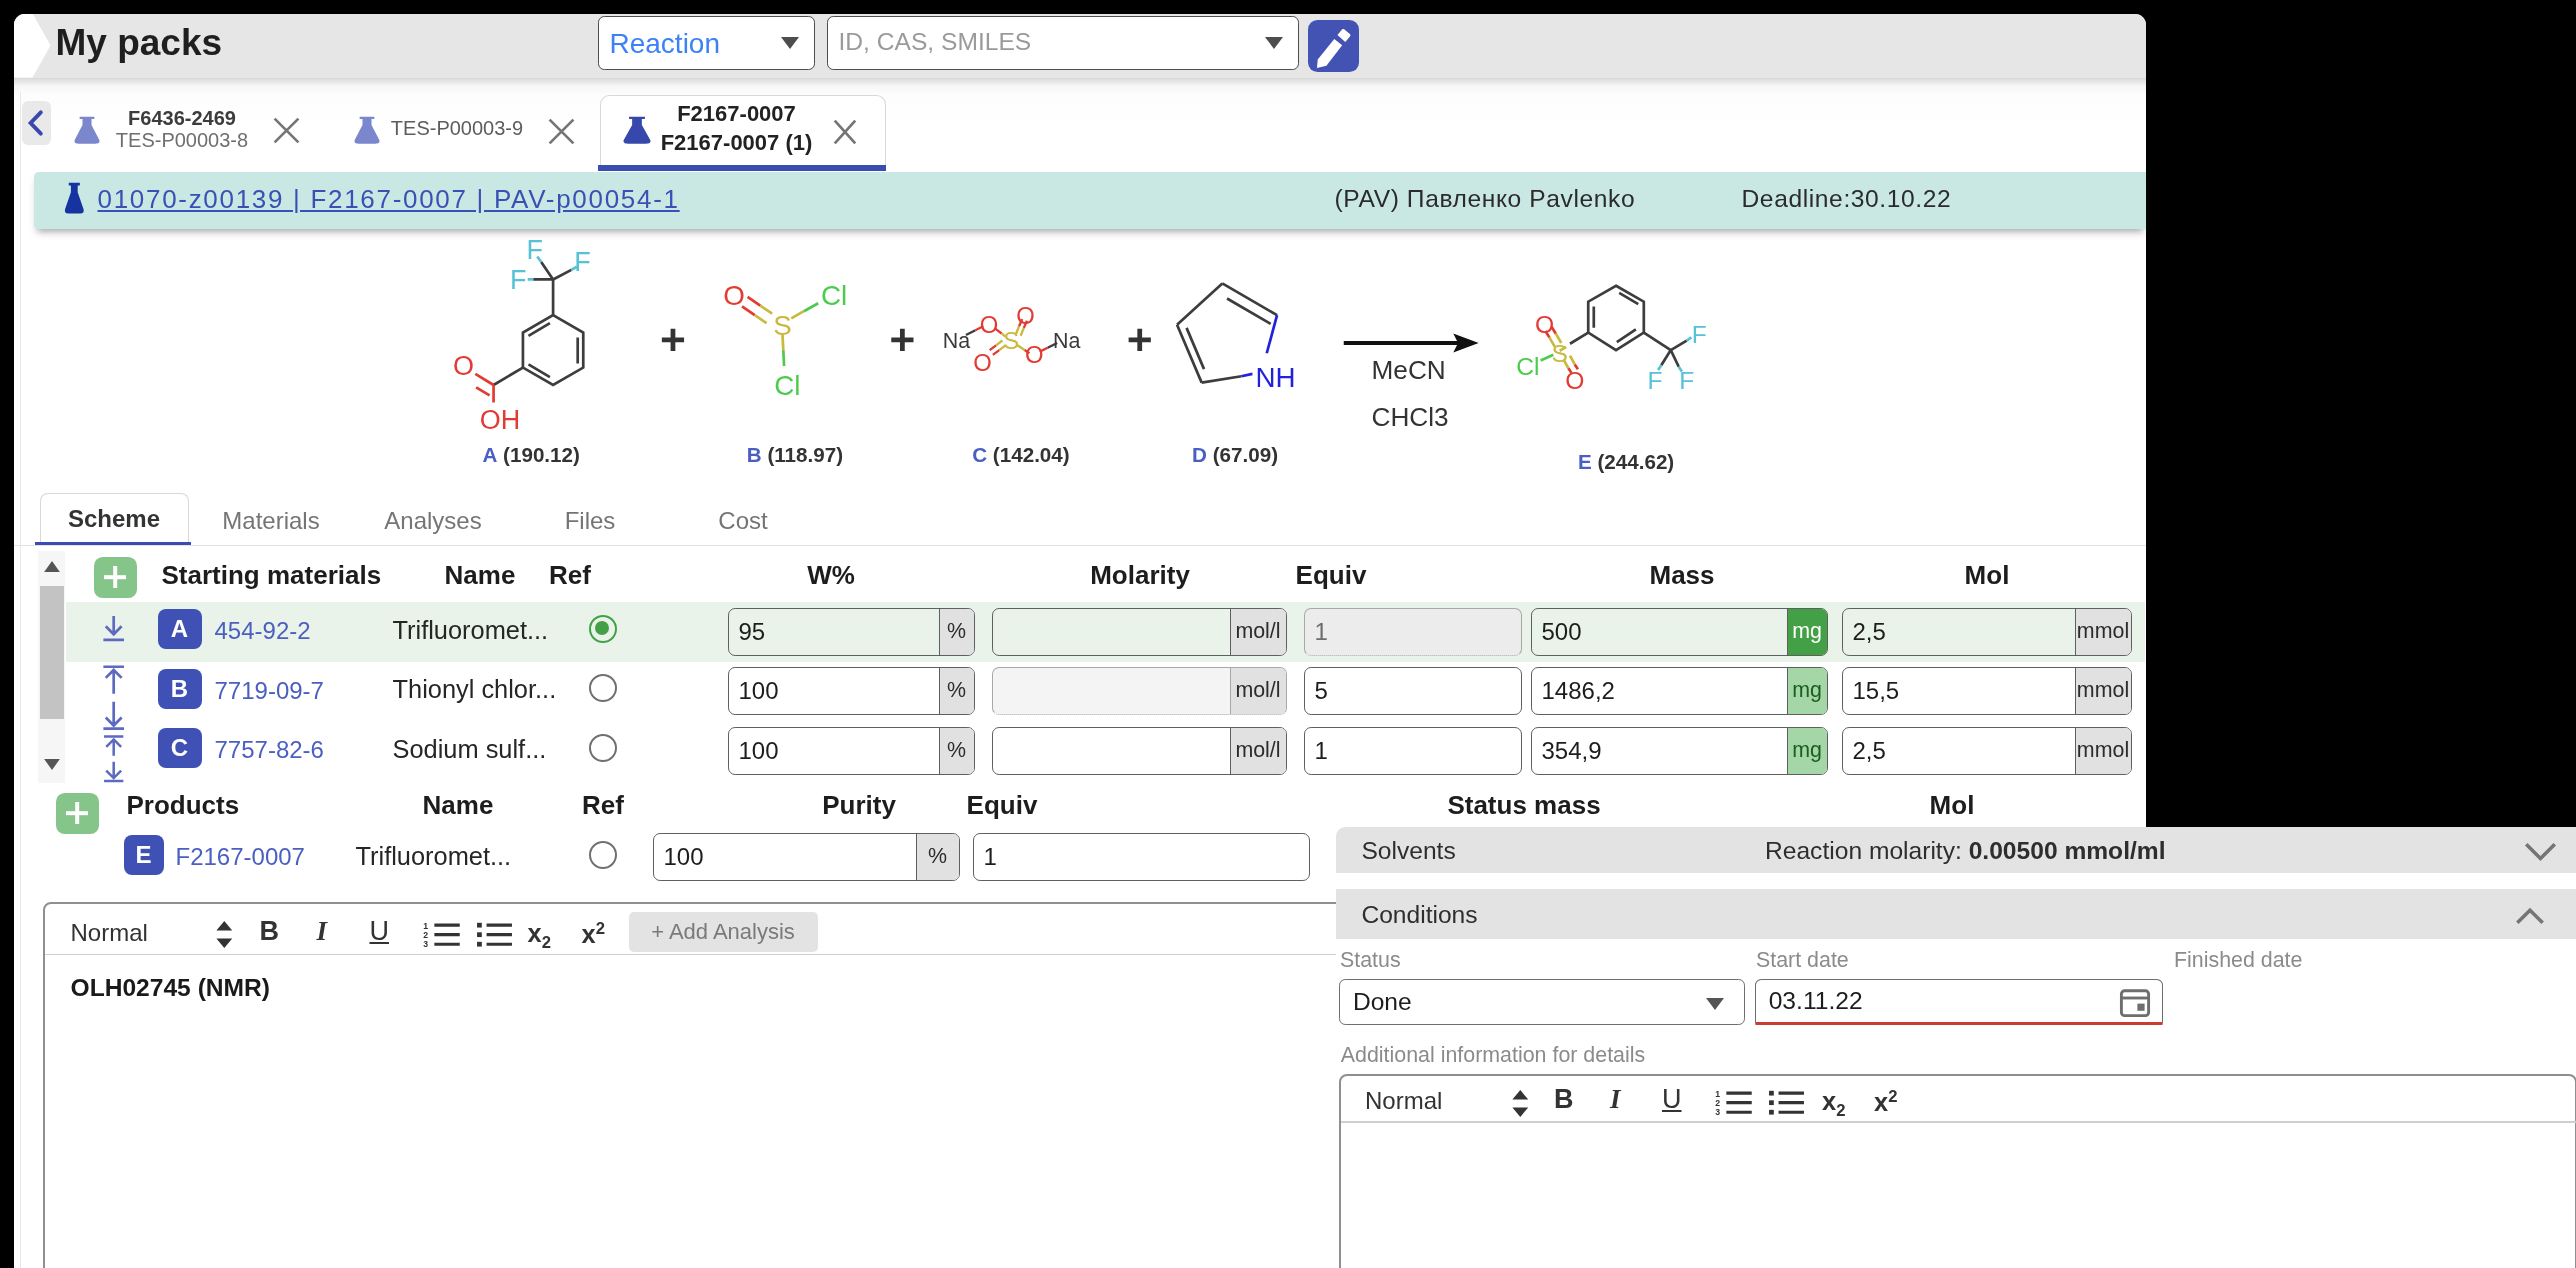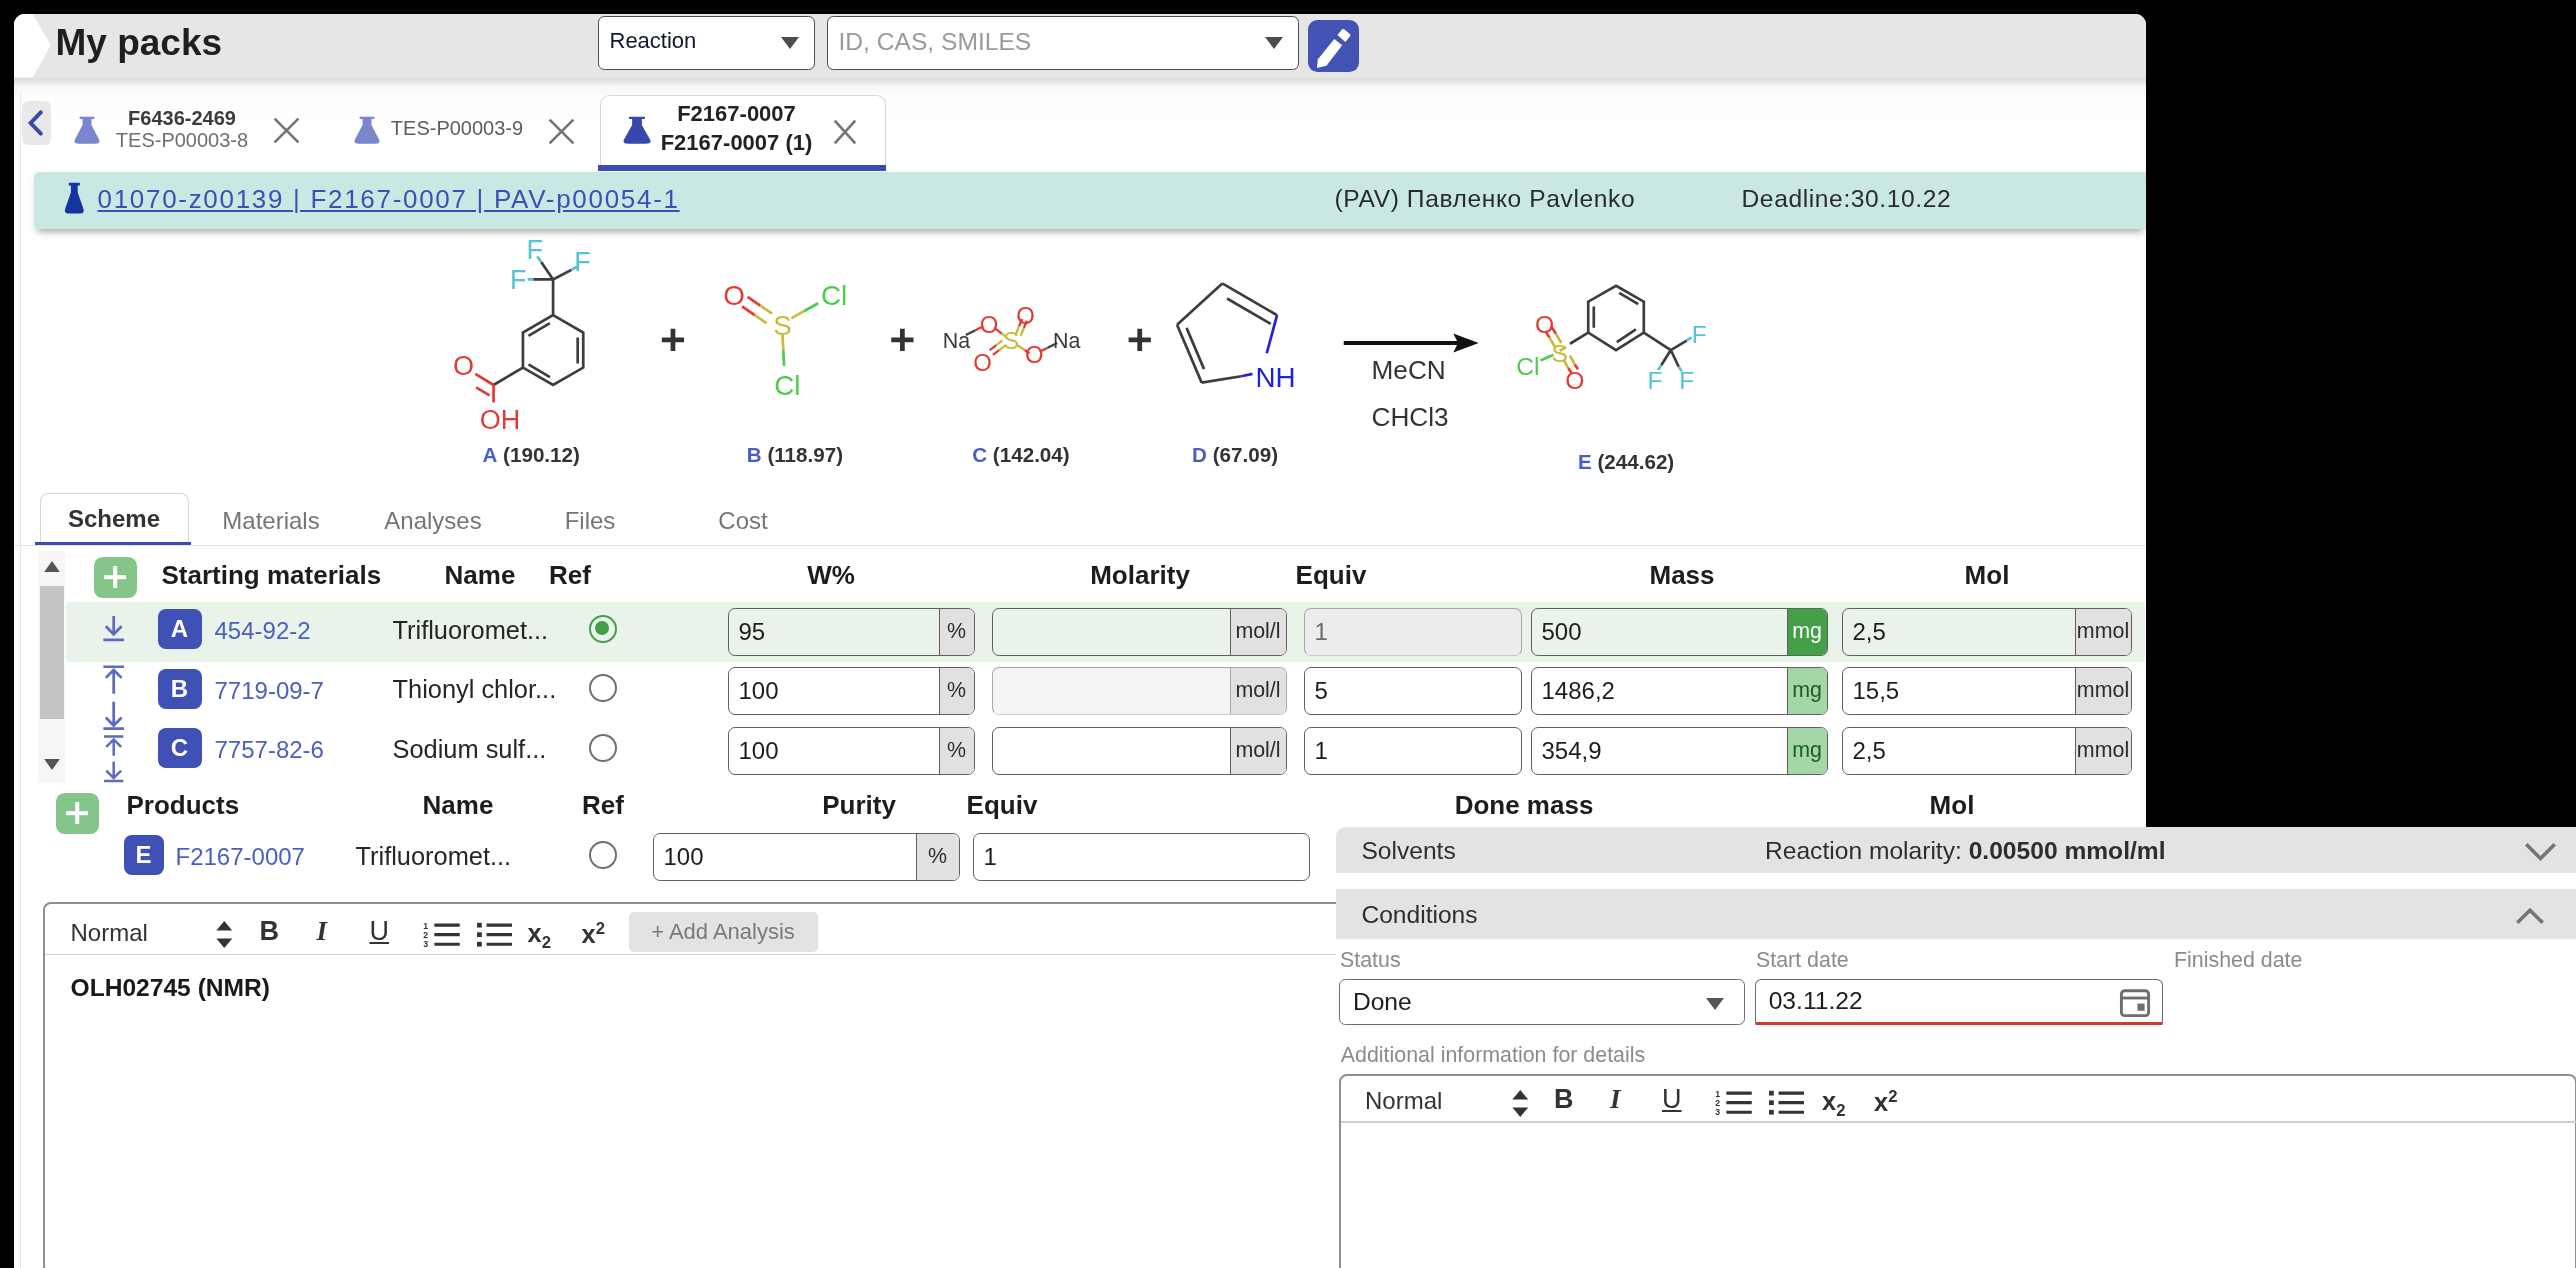--- a/index.html
+++ b/index.html
@@ -37,21 +37,21 @@
   .chev{stroke:#757575;stroke-width:4.5;fill:none;}
   .cal{stroke:#6e6e6e;stroke-width:3.6;fill:none;}
 </style>
 </head>
 <body>
 <div id="win">
   <div id="hdr">
     <div id="crumb"></div>
     <div class="abs" style="left:42px;top:8px;font-size:37px;font-weight:bold;color:#1f1f1f;">My packs</div>
     <div class="ctl" style="left:584px;top:2.4px;width:217px;height:54px;">
-      <div class="abs" style="left:11px;top:11px;font-size:22px;color:#0f172a;">Reaction</div>
+      <div class="abs" style="left:11px;top:11px;font-size:28px;color:#3b82f6;">Reaction</div>
       <div class="selarrow" style="right:14.3px;top:20.6px;"></div>
     </div>
     <div class="ctl" style="left:813px;top:2.4px;width:472px;height:54px;">
       <div class="abs" style="left:11px;top:11px;font-size:24.6px;color:#9a9a9a;">ID, CAS, SMILES</div>
       <div class="selarrow" style="right:14.3px;top:20.6px;"></div>
     </div>
     <div class="abs" style="left:1294px;top:6.3px;width:51px;height:52px;background:#4253b4;border-radius:9.5px;">
       <svg width="51" height="52" viewBox="0 0 64 66">
           <g fill="#fff">
         <path d="M12 50 L33 24 L43 32 L23 58 L11 61 Z"></path>
@@ -319,21 +319,21 @@
         <div class="val">2,5</div>
         <div class="sfx" style="width:56px;">mmol</div>
       </div>
 
     <div class="plusbtn" style="left:42px;top:779px;"></div>
     <div class="hcell" style="left:113px;top:776px;">Products</div>
     <div class="hcell" style="left:393px;top:776px;width:103px;text-align:center;">Name</div>
     <div class="hcell" style="left:554px;top:776px;width:71px;text-align:center;">Ref</div>
     <div class="hcell" style="left:786px;top:776px;width:119px;text-align:center;">Purity</div>
     <div class="hcell" style="left:949px;top:776px;width:79px;text-align:center;">Equiv</div>
-    <div class="hcell" style="left:1423px;top:776px;width:175px;text-align:center;">Done mass</div>
+    <div class="hcell" style="left:1423px;top:776px;width:175px;text-align:center;">Status mass</div>
     <div class="hcell" style="left:1899px;top:776px;width:79px;text-align:center;">Mol</div>
 
     <div class="badge" style="left:110px;top:821px;width:40px;">E</div>
     <div class="caslink" style="left:162px;top:829px;">F2167-0007</div>
     <div class="nametxt" style="left:342px;top:828px;">Trifluoromet...</div>
     <div class="radio" style="left:575px;top:827px;"></div>
     <div class="ibox" style="left:639px;top:819px;width:307px;height:48px;">
         <div class="val">100</div>
         <div class="sfx" style="width:43px;">%</div>
       </div>

